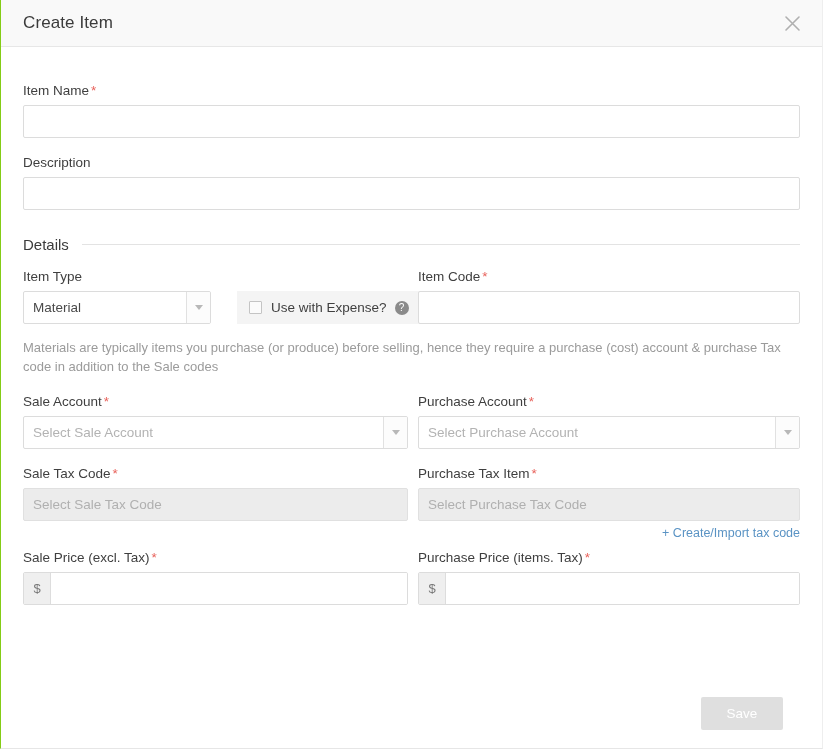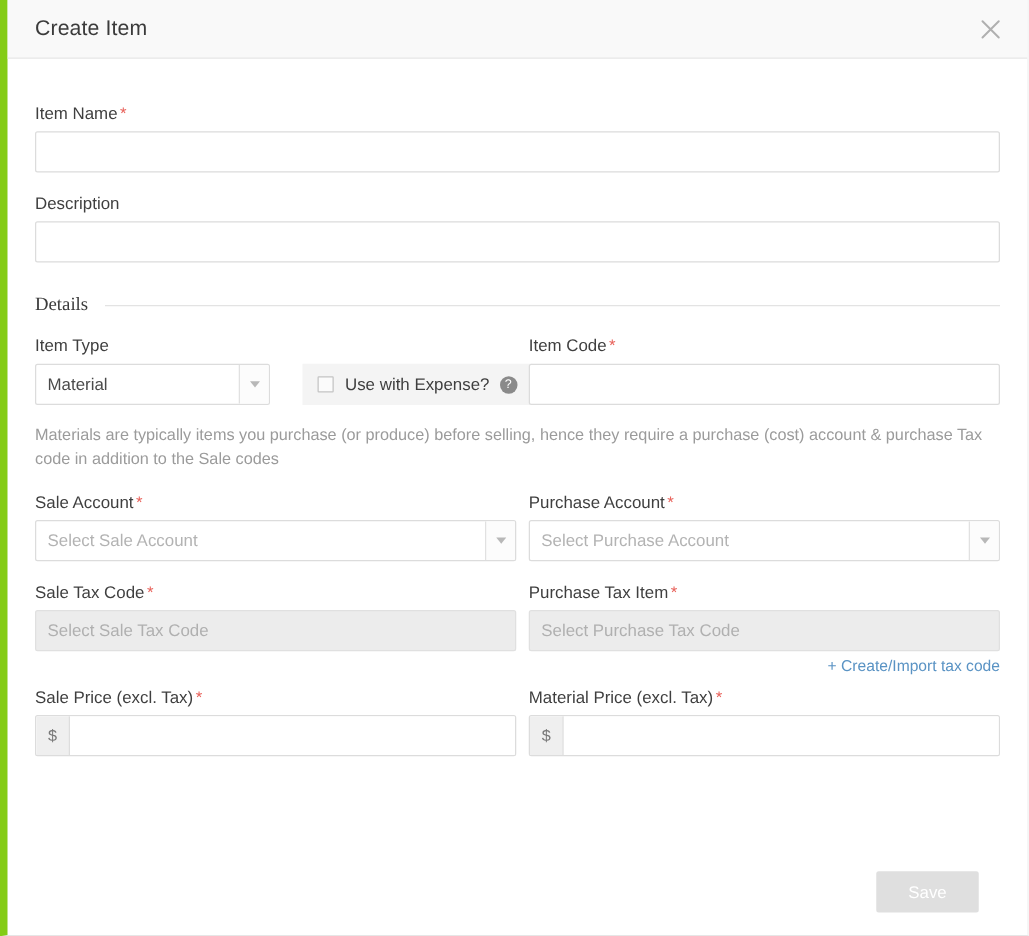--- a/index.html
+++ b/index.html
@@ -15,21 +15,21 @@
     color: #444444;
     overflow: hidden;
   }
 
   .dialog {
     position: relative;
     width: 823px;
     height: 749px;
     background: #ffffff;
     box-sizing: border-box;
-    border-left: 6px solid #84cc16;
+    border-left: 1px solid #84cc16;
     border-right: 1px solid #eeeeee;
     border-bottom: 1px solid #e6e6e6;
     overflow: hidden;
   }
 
   
   .dialog-header {
     position: relative;
     height: 47px;
     background: #f9f9f9;
@@ -86,21 +86,20 @@
     outline: none;
   }
   .text-input::placeholder { color: #aeaeae; }
 
   
   .section-head {
     display: flex;
     align-items: center;
     margin-top: 26px;
     margin-bottom: 16px;
-    font-family: Liberation Serif, serif;
   }
   .section-head-text {
     font-size: 15px;
     color: #3b3b3b;
     padding-right: 13px;
     white-space: nowrap;
   }
   .section-head-rule {
     flex: 1 1 auto;
     height: 1px;
@@ -418,21 +417,21 @@
           <span>Sale Price (excl. Tax)</span><span class="req">*</span>
         </div>
         <div class="price-group">
           <div class="price-prefix">$</div>
           <input class="price-input" type="text" placeholder="" style="">
         </div>
       </div>
       <div class="col-gap"></div>
       <div class="col-right">
         <div class="field-label">
-          <span>Material Price (excl. Tax)</span><span class="req">*</span>
+          <span>Purchase Price (items. Tax)</span><span class="req">*</span>
         </div>
         <div class="price-group">
           <div class="price-prefix">$</div>
           <input class="price-input" type="text" placeholder="" style="">
         </div>
       </div>
     </div>
 
   </div>
 

